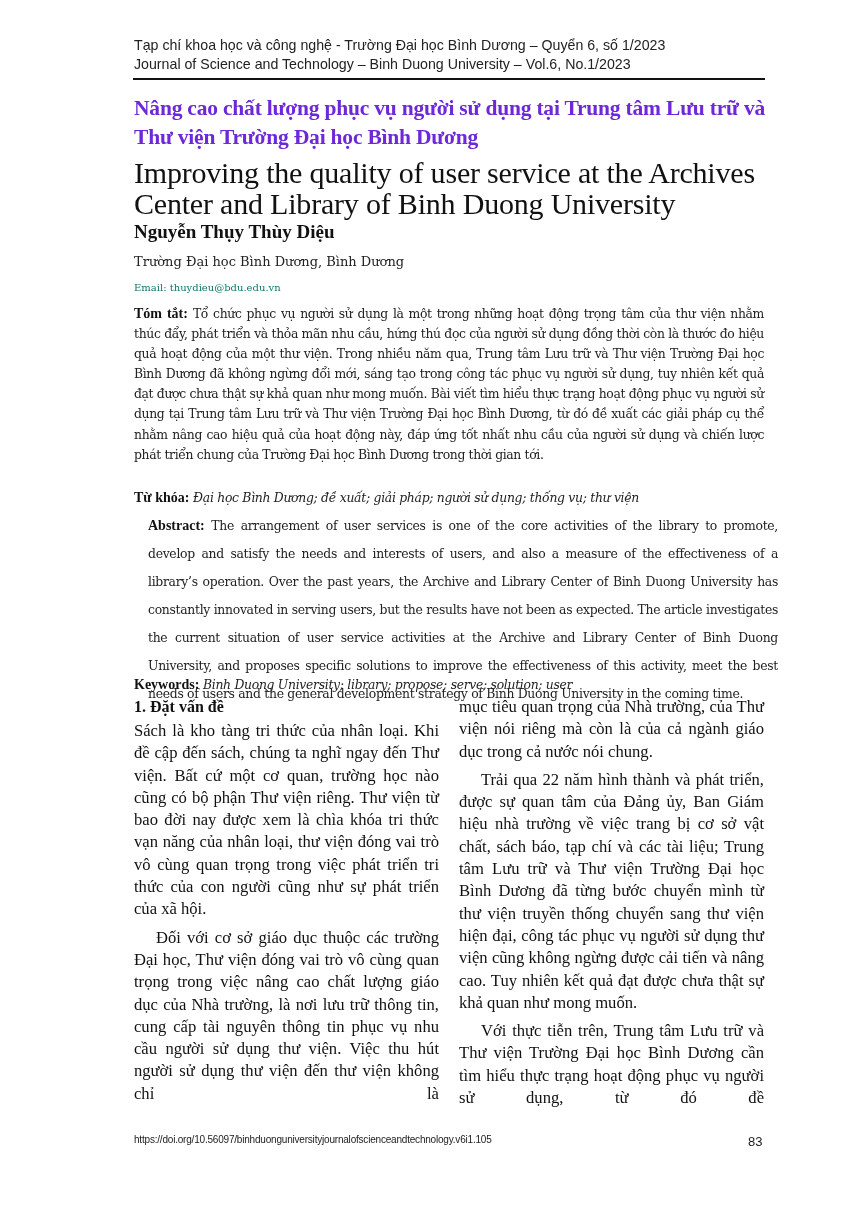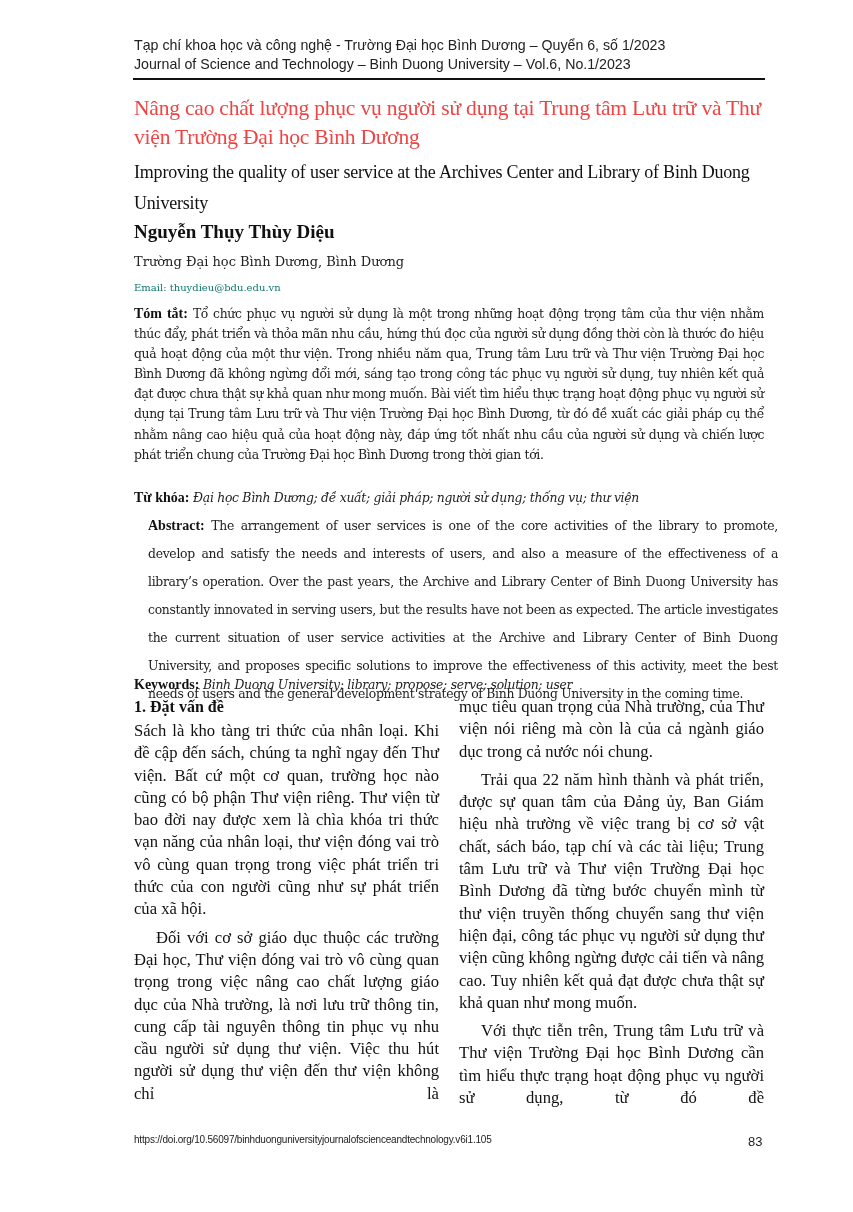--- a/index.html
+++ b/index.html
@@ -1,22 +1,22 @@
 <!DOCTYPE html>
 <html><head>
   <meta charset="utf-8">
   <style>
     html, body { margin: 0; padding: 0; background: #ffffff; }
     body { width: 853px; height: 1212px; position: relative; overflow: hidden; color: #111; }
     .page { position: absolute; left: 0; top: 0; width: 853px; height: 1212px; background: #fff; padding-left: 12px; }
     .header { position: absolute; left: 134px; top: 36px; width: 630px; font-family: "Liberation Sans", sans-serif; font-size: 14.2px; line-height: 19px; color: #222; }
     .header div { white-space: nowrap; }
     .header-rule { position: absolute; left: 133px; top: 78px; width: 632px; height: 2px; background: #111; }
-    .title-vi { position: absolute; left: 134px; top: 94px; width: 640px; font-family: "Liberation Serif", serif; font-weight: normal; font-size: 21.5px; line-height: 29px; letter-spacing: -0.2px; color: #ef4444; }
-    .title-en { position: absolute; left: 134px; top: 157px; width: 640px; font-family: "Liberation Serif", serif; font-size: 18px; line-height: 31px; letter-spacing: -0.2px; color: #111; }
+    .title-vi { position: absolute; left: 134px; top: 94px; width: 640px; font-family: "Liberation Serif", serif; font-weight: bold; font-size: 21.5px; line-height: 29px; letter-spacing: -0.2px; color: #6d28d9; }
+    .title-en { position: absolute; left: 134px; top: 157px; width: 640px; font-family: "Liberation Serif", serif; font-size: 30px; line-height: 31px; letter-spacing: -0.2px; color: #111; }
     .author { position: absolute; left: 134px; top: 222px; font-family: "Liberation Serif", serif; font-weight: bold; font-size: 19px; line-height: 20px; }
     .affil { position: absolute; left: 134px; top: 252px; font-family: "DejaVu Serif", serif; font-size: 13px; line-height: 20px; color: #222; }
     .email { position: absolute; left: 134px; top: 278px; font-family: "DejaVu Serif", serif; font-size: 10px; line-height: 20px; color: #0f766e; }
     .abstract-vi { position: absolute; left: 134px; top: 304px; width: 630px; font-family: "DejaVu Serif", serif; font-size: 12.4px; line-height: 20.1px; text-align: justify; color: #222; letter-spacing: -0.35px; }
     .abstract-vi b, .keywords-vi b, .abstract-en b, .keywords-en b { font-family: "Liberation Serif", serif; font-weight: bold; font-size: 14px; letter-spacing: 0; color: #111; }
     .keywords-vi { position: absolute; left: 134px; top: 488px; width: 640px; font-family: "DejaVu Serif", serif; font-size: 12.4px; line-height: 20px; color: #222; letter-spacing: -0.3px; }
     .keywords-vi i, .keywords-en i { font-style: italic; }
     .abstract-en { position: absolute; left: 148px; top: 512px; width: 630px; font-family: "DejaVu Serif", serif; font-size: 12.4px; line-height: 28px; text-align: justify; color: #222; letter-spacing: -0.3px; }
     .keywords-en { position: absolute; left: 134px; top: 675px; width: 640px; font-family: "DejaVu Serif", serif; font-size: 12.4px; line-height: 20px; color: #222; letter-spacing: -0.3px; }
     .col { position: absolute; top: 696px; font-family: "Liberation Serif", serif; font-size: 16.6px; line-height: 22.3px; text-align: justify; color: #111; }

